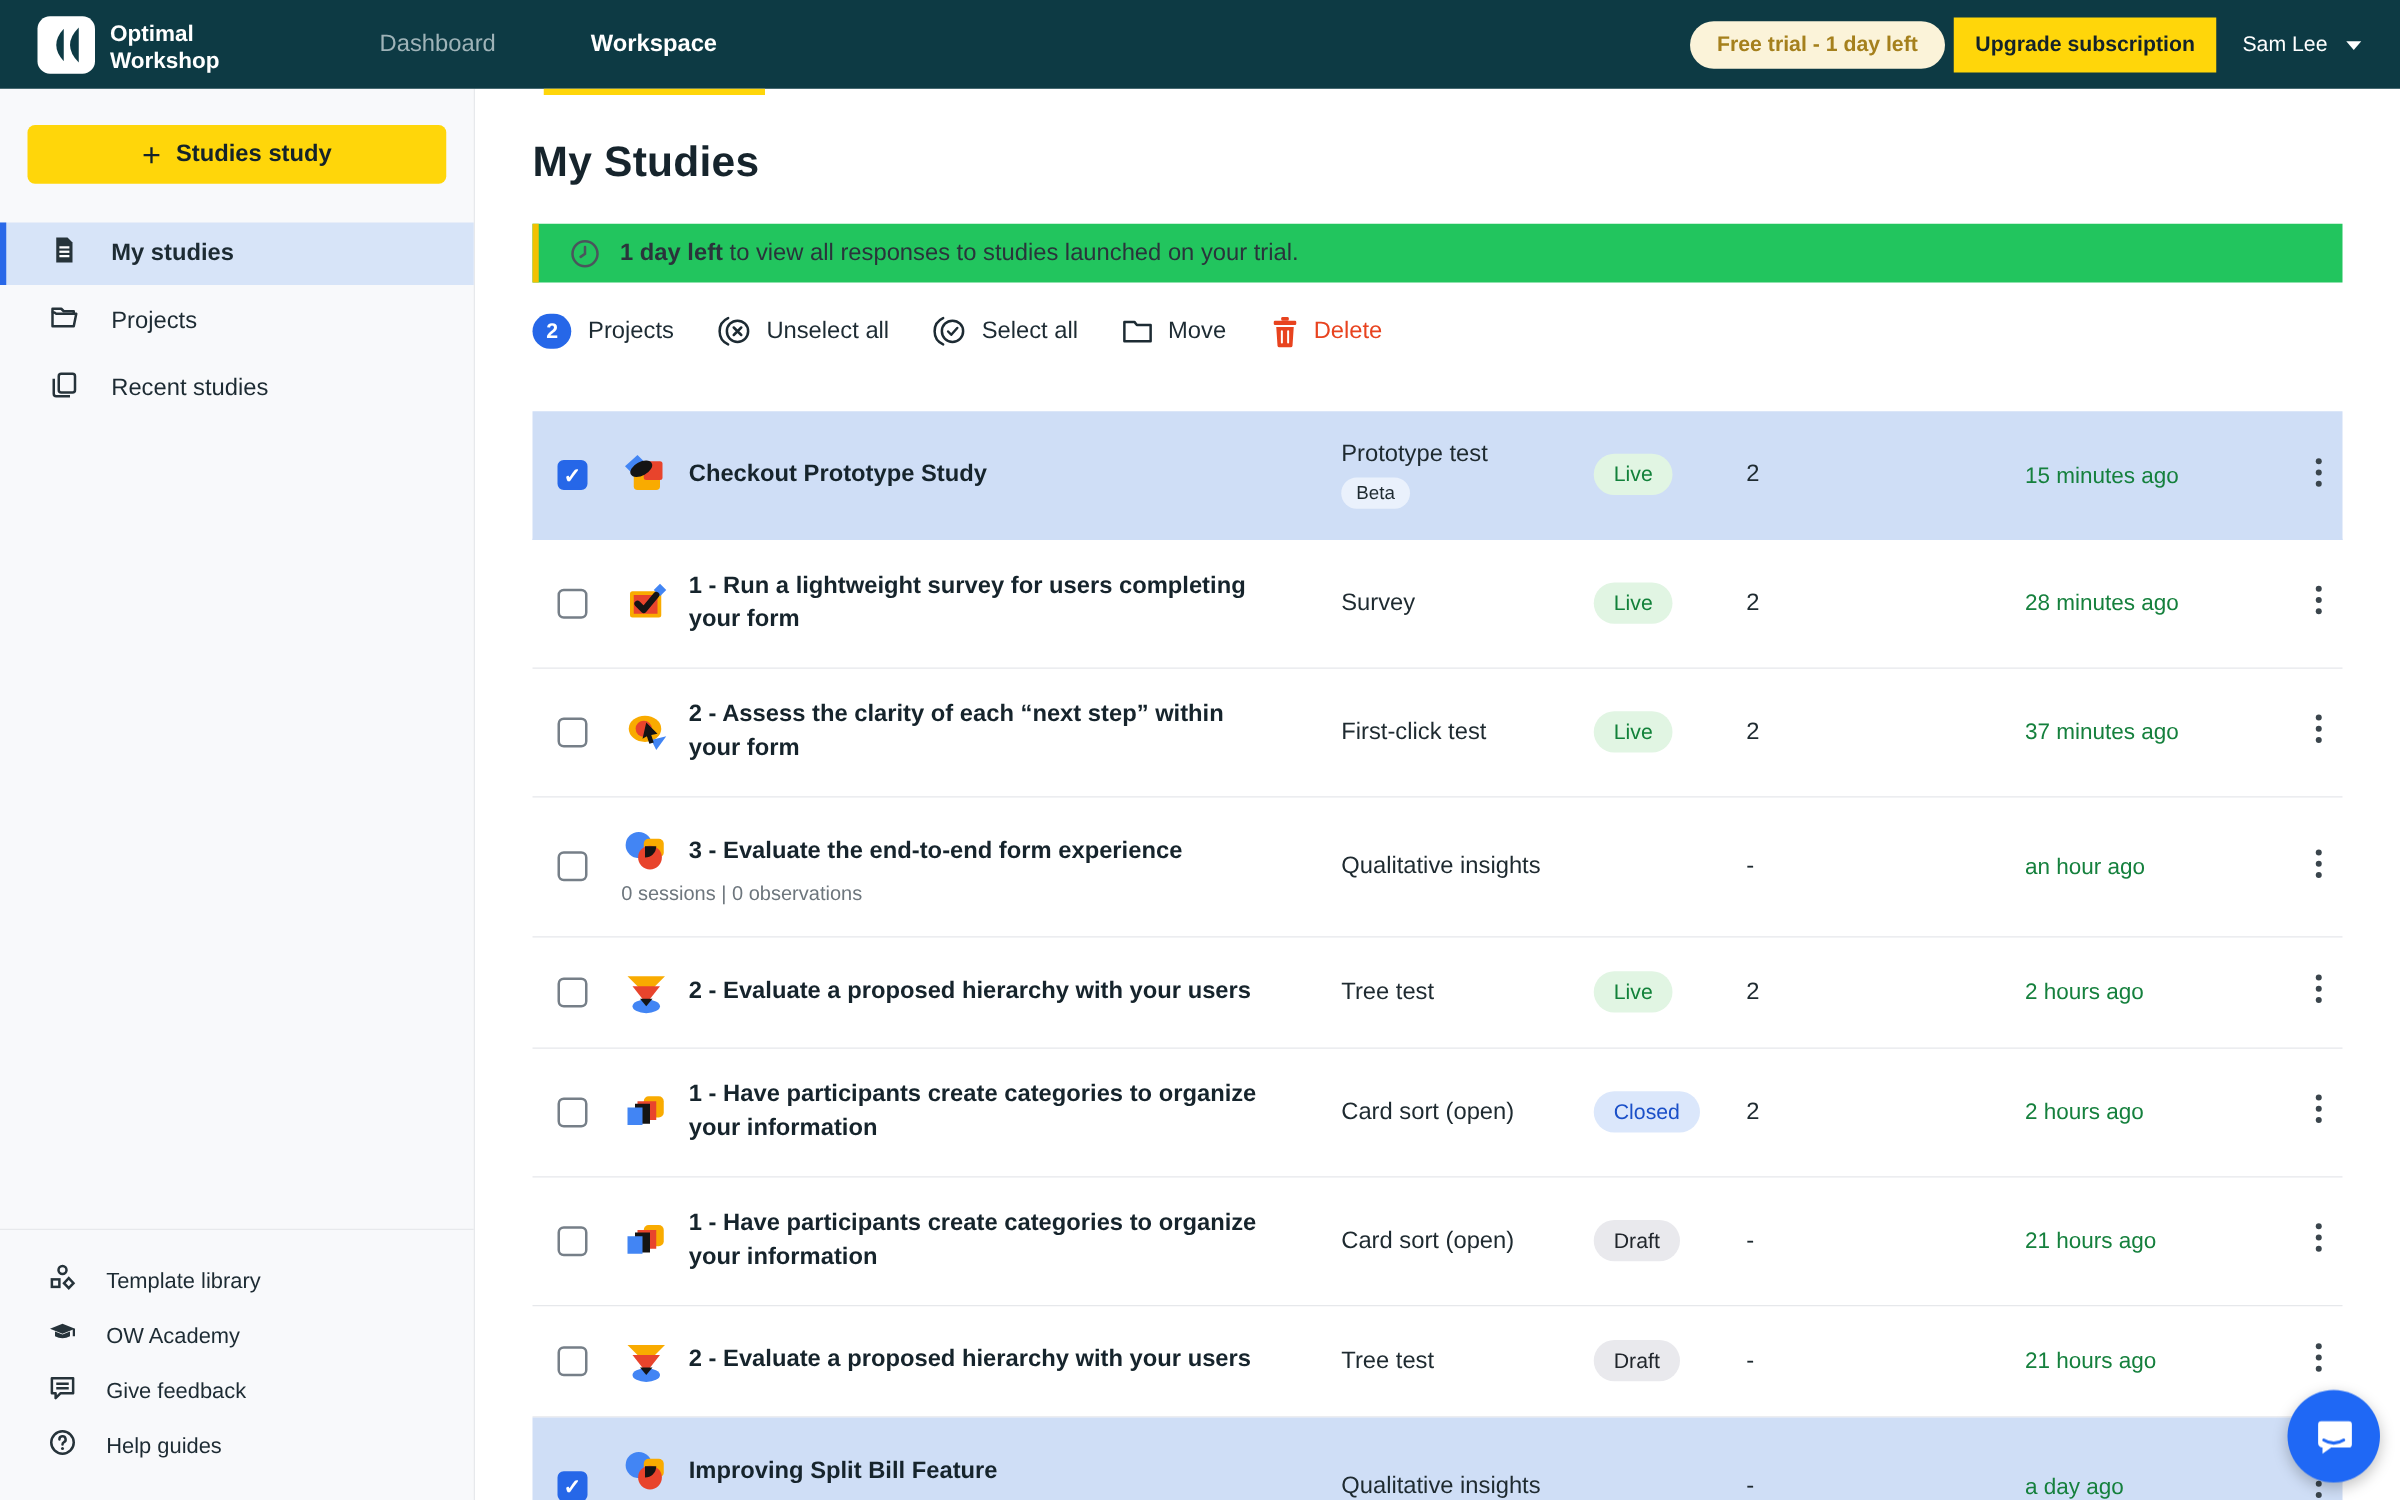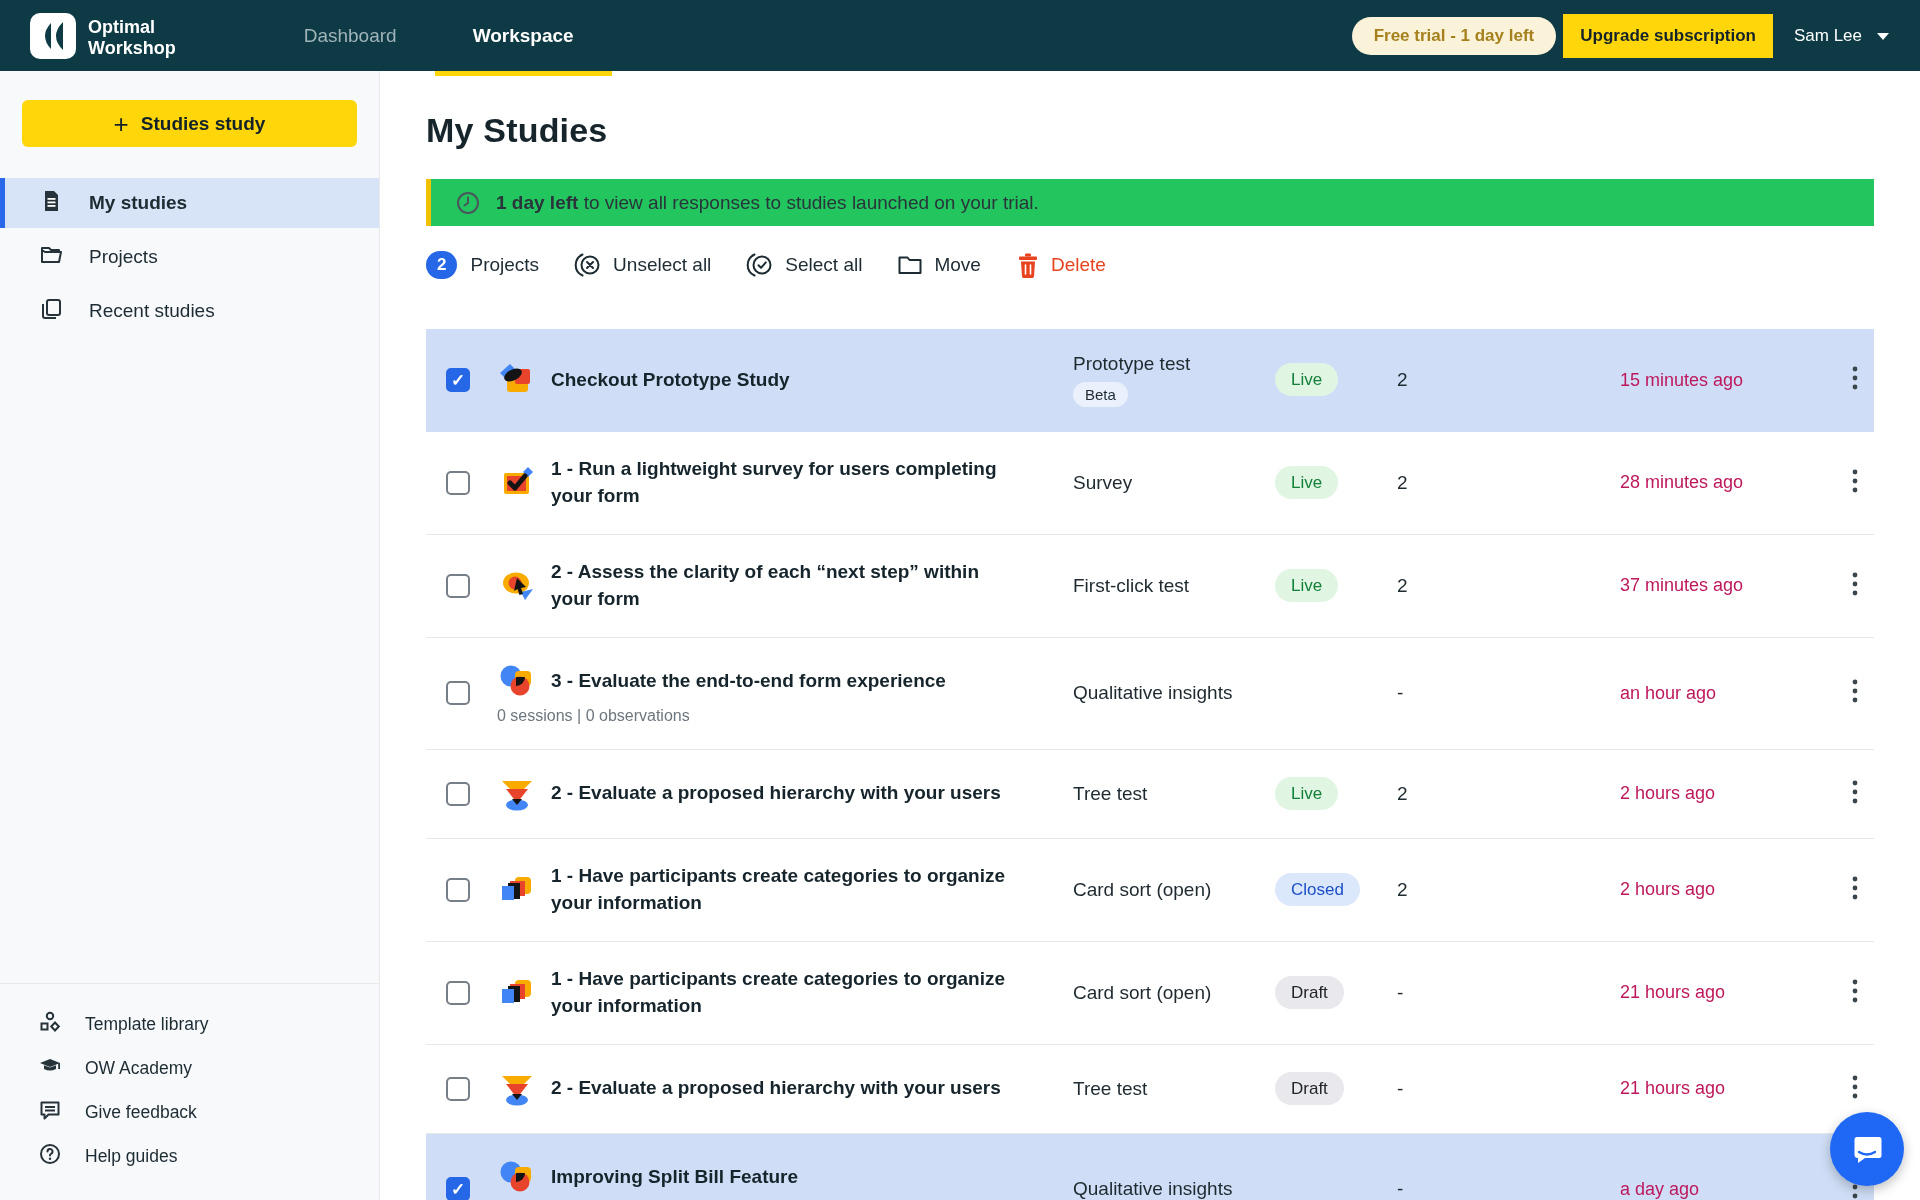--- a/index.html
+++ b/index.html
@@ -89,21 +89,21 @@
   .type-cell { display:flex; flex-direction:column; align-items:flex-start; gap:7px;
     font-size:19px; color:#1e2a30; }
   .beta-badge { background:#e9effb; color:#1e2a30; font-size:15px; padding:4px 12px;
     border-radius:13px; }
   .row.selected .beta-badge { background:#eaf1fc; }
   .status-pill { font-size:17px; padding:7px 16px; border-radius:17px; }
   .status-pill.live { background:#e1f5e3; color:#12813a; }
   .status-pill.closed { background:#dbe7fb; color:#1b50c8;text-align:center; }
   .status-pill.draft { background:#e9e9ed; color:#21262c; }
   .responses { font-size:19px; color:#1e2a30; padding-left:4px; }
-  .updated { font-size:18px; color:#be185d; }
+  .updated { font-size:18px; color:#15803d; }
   .kebab-cell { display:flex; justify-content:center; }
   .kebab { cursor:pointer; padding:4px; }
 
   
   .chat-fab { position:fixed; right:16px; bottom:14px; width:74px; height:74px;
     border-radius:50%; background:#1f68f5; display:flex; align-items:center;
     justify-content:center; cursor:pointer; box-shadow:0 4px 12px rgba(0,0,0,.25); }
 </style>
 </head>
 <body>

